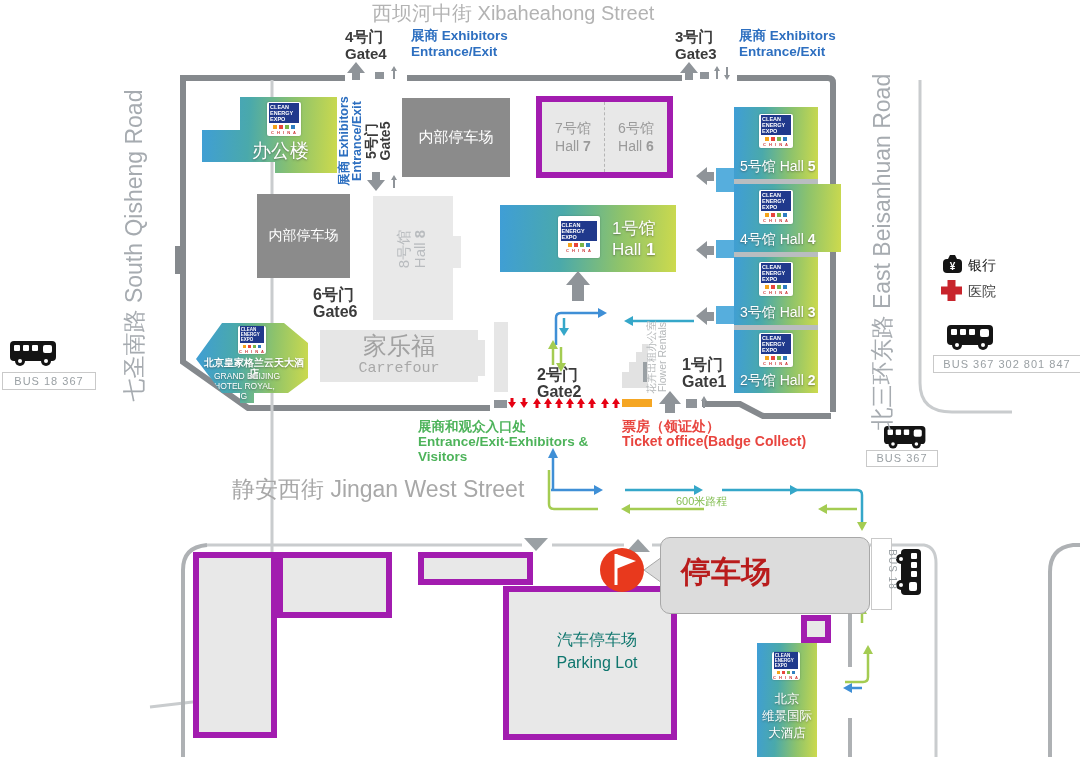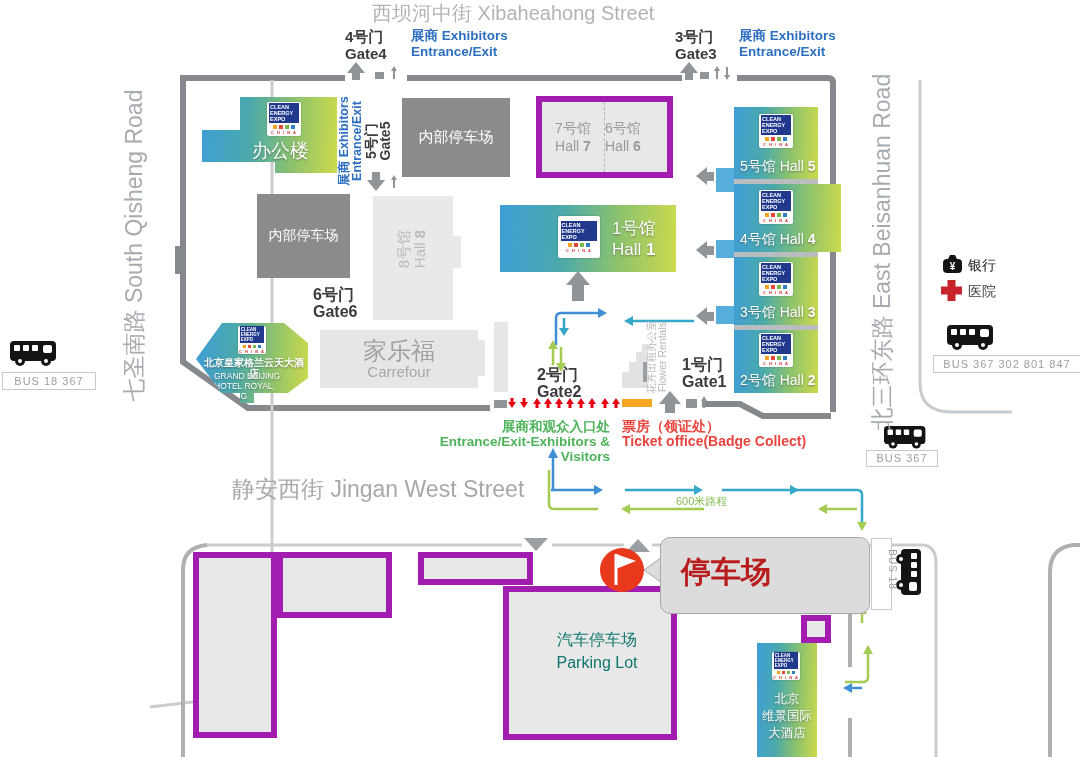--- a/index.html
+++ b/index.html
@@ -103,21 +103,21 @@
 
   <div class="abs bldg dkgray" style="left:257px;top:194px;width:93px;height:84px;display:flex;align-items:center;justify-content:center;">
     <span style="color:#fff;font-size:14px;">内部停车场</span>
   </div>
 
   <div class="abs bldg ltgray" style="left:536px;top:96px;width:137px;height:82px;display:flex;">
     <div style="flex:1;display:flex;flex-direction:column;align-items:center;justify-content:center;border-right:1px dashed #b5b5b5;">
       <span class="gray-label" style="font-size:14px;">7号馆</span>
       <span class="gray-label hall-label"><span>Hall</span> <b>7</b></span>
     </div>
-    <div style="flex:1;display:flex;flex-direction:column;align-items:flex-start;justify-content:center;">
+    <div style="flex:1;display:flex;flex-direction:column;align-items:center;justify-content:center;">
       <span class="gray-label" style="font-size:14px;">6号馆</span>
       <span class="gray-label hall-label"><span>Hall</span> <b>6</b></span>
     </div>
   </div>
 
   <div class="abs bldg" style="left:373px;top:196px;width:80px;height:124px;background:#e9e9e9;"></div>
   <div class="abs bldg" style="left:453px;top:236px;width:8px;height:32px;background:#e9e9e9;"></div>
   <div class="vrot" style="left:384px;top:233px;width:56px;text-align:center;color:#b9bcbf;font-size:15px;line-height:16px;">
     <div><span>8号馆</span></div>
     <div class="hall-label" style="font-size:15px;"><span>Hall</span> <b>8</b></div>
@@ -209,21 +209,21 @@
       </div>
       <div class="lg-sq">
         <i></i>
         <i></i>
         <i></i>
         <i></i>
       </div>
       <div class="lg-ch">C H I N A</div>
     </div>
 
-  <div class="abs bldg" style="left:320px;top:330px;width:158px;height:58px;background:#e6e6e6;display:flex;flex-direction:column;align-items:center;justify-content:center;">
+  <div class="abs bldg" style="left:320px;top:330px;width:158px;height:52px;background:#e6e6e6;display:flex;flex-direction:column;align-items:center;justify-content:center;font-family:Liberation Mono, monospace;">
     <span style="color:#a2a2a2;font-size:24px;line-height:25px;">家乐福</span>
     <span style="color:#a8a8a8;font-size:15px;">Carrefour</span>
   </div>
   <div class="abs bldg" style="left:478px;top:340px;width:7px;height:36px;background:#e6e6e6;"></div>
   <div class="abs bldg" style="left:494px;top:322px;width:14px;height:70px;background:#e6e6e6;"></div>
 
   <div class="abs bldg grad" style="left:196px;top:323px;width:112px;height:80px;clip-path:polygon(26px 0,88px 0,112px 20px,112px 55px,92px 70px,58px 70px,58px 80px,44px 80px,44px 70px,26px 70px,0 36px);">
     <div class="abs wt" style="left:8px;top:34px;width:100px;text-align:center;font-size:10px;font-weight:700;line-height:11px;">北京皇家格兰云天大酒店</div>
     <div class="abs wt" style="left:8px;top:48px;width:100px;text-align:left;padding-left:10px;font-size:8.5px;line-height:10px;box-sizing:border-box;">GRAND BEIJING</div>
     <div class="abs wt" style="left:8px;top:58px;width:100px;text-align:left;padding-left:10px;font-size:8.5px;line-height:10px;box-sizing:border-box;">HOTEL ROYAL, BEIJING</div>
@@ -453,21 +453,21 @@
   <div class="abs txt gate-label" style="left:682px;top:356px;font-size:16px;">
     <div>1号门</div>
       <div>Gate1</div>
   </div>
 
   <div class="vrot" style="left:618px;top:346px;width:78px;text-align:center;color:#b5b8ba;font-size:10.5px;line-height:11px;">
     <div>花卉出租办公室</div>
       <div>Flower Rentals</div>
   </div>
 
-  <div class="abs txt" style="left:418px;top:419px;width:192px;text-align:right;color:#4db35a;font-size:13.5px;line-height:15px;font-weight:600;">
+  <div class="abs txt" style="left:418px;top:419px;width:192px;color:#4db35a;font-size:13.5px;line-height:15px;font-weight:600;">
     <div>展商和观众入口处</div>
       <div>Entrance/Exit-Exhibitors &amp; Visitors</div>
   </div>
 
   <div class="abs txt" style="left:622px;top:419px;color:#e8453f;font-size:14px;line-height:15px;font-weight:600;">
     <div>票房（领证处）</div>
       <div>Ticket office(Badge Collect)</div>
   </div>
 
   <div class="abs txt" style="left:676px;top:494px;font-size:11px;color:#86bf55;">600米路程</div>

